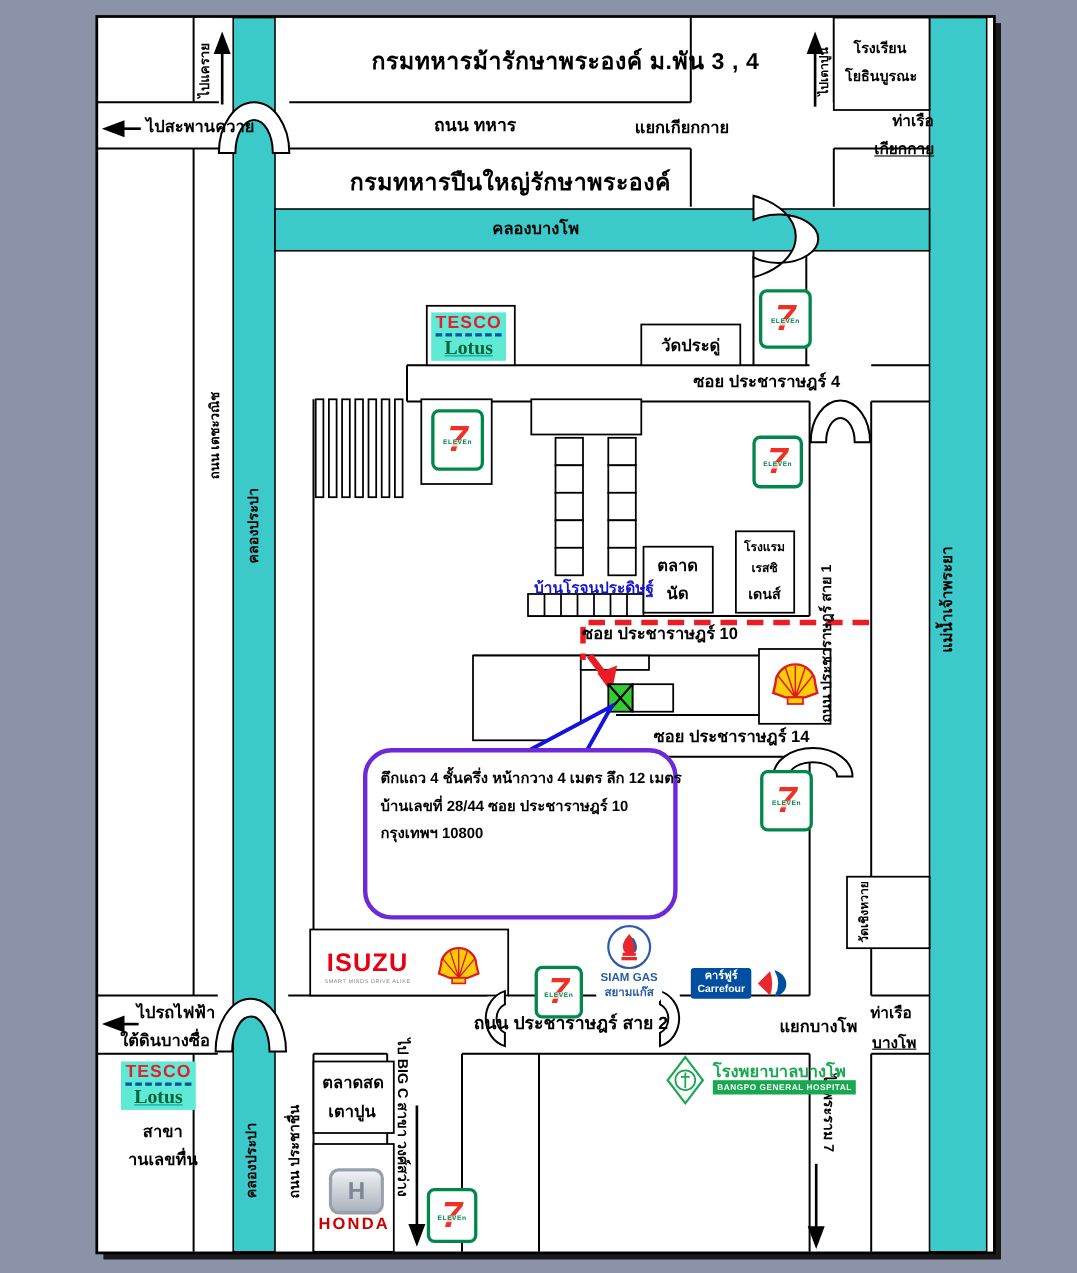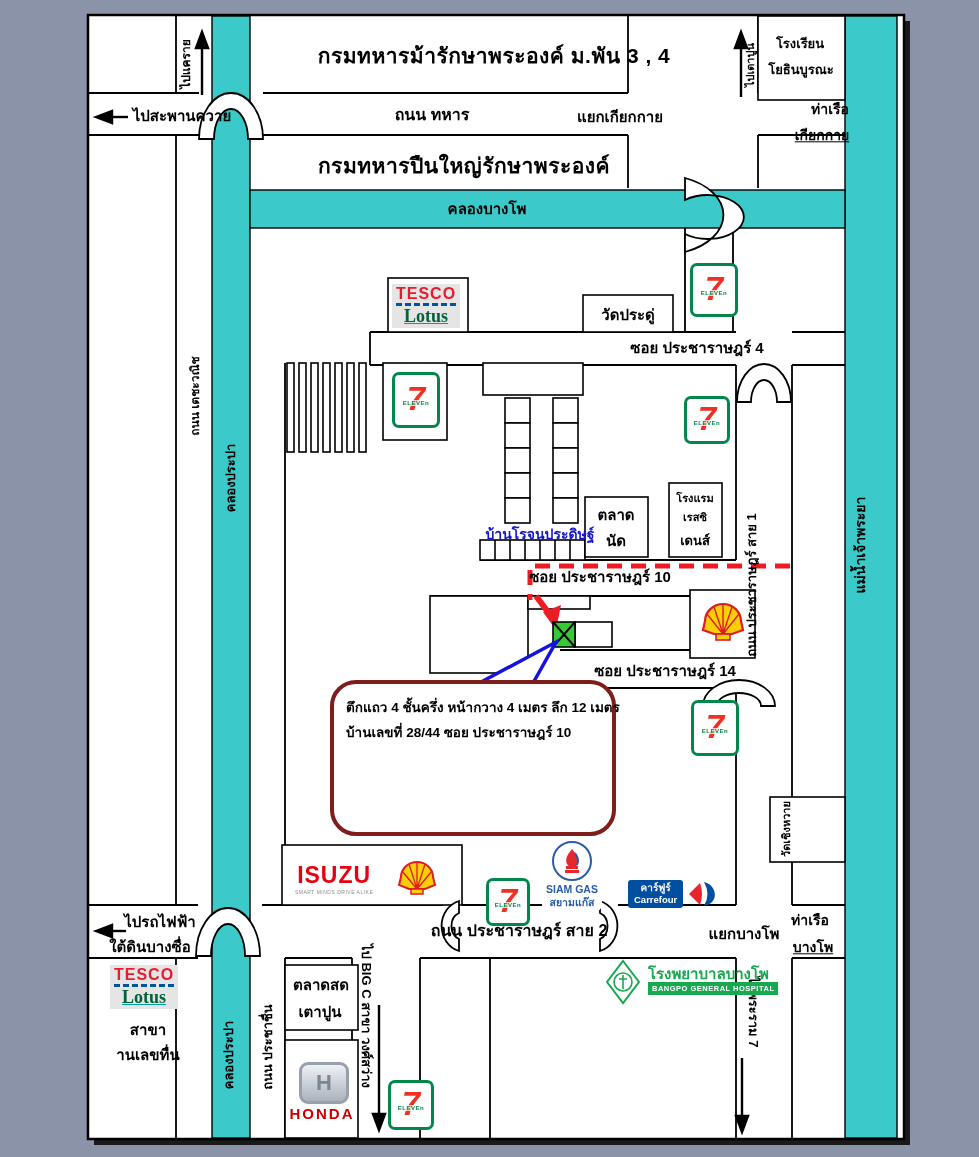--- a/index.html
+++ b/index.html
@@ -18,21 +18,21 @@
   .u{text-decoration:underline;}
   .blue{color:#1515cc;}
   .title{font-size:21px;letter-spacing:.5px;}
   
   .se{position:absolute;z-index:2;background:#fff;border:3px solid #018749;border-radius:7px;
       display:flex;align-items:center;justify-content:center;}
   .se .seven{color:#ee3124;font-weight:900;font-style:italic;font-size:33px;line-height:1;margin-top:-3px;}
   .se .eleven{position:absolute;top:56%;left:50%;transform:translate(-50%,-50%);
       color:#018749;font-size:6px;font-weight:bold;letter-spacing:.5px;background:rgba(255,255,255,.75);padding:0 1px;}
   
-  .tesco{position:absolute;z-index:2;text-align:center;background:#e5e5e5;padding:1px 4px;}
+  .tesco{position:absolute;z-index:2;text-align:center;background:#5eead4;padding:1px 4px;}
   .tesco .t{color:#e81c2e;font-weight:800;font-size:16px;letter-spacing:1px;line-height:1;
       border-bottom:3px dashed #00539f;display:inline-block;padding-bottom:1px;}
   .tesco .l{color:#00633a;font-weight:bold;font-size:18px;line-height:1.15;display:block;
       font-family:"Liberation Serif",serif;text-decoration:underline;text-decoration-color:#00a0a0;}
   
   .isuzu{position:absolute;z-index:2;text-align:center;}
   .isuzu .word{color:#e60012;font-weight:900;font-size:23px;letter-spacing:1px;line-height:1;}
   .isuzu .tag{color:#8a8a8a;font-size:5px;letter-spacing:.5px;display:block;margin-top:2px;}
   
   .hondaH{position:absolute;z-index:2;width:44px;height:36px;border:3px solid #98a0ab;border-radius:9px;
@@ -50,21 +50,21 @@
   .siam .en{color:#2a5caa;font-weight:bold;font-size:10.5px;display:block;line-height:1.2;}
   .siam .th{color:#2a5caa;font-weight:bold;font-size:10.5px;display:block;line-height:1.2;}
   .siam .ring{width:36px;height:36px;border:2.5px solid #2a5caa;border-radius:50%;
       margin:0 auto 2px auto;display:flex;align-items:center;justify-content:center;}
   
   .hosp-th{position:absolute;z-index:2;color:#18a850;font-weight:bold;font-size:15px;white-space:nowrap;}
   .hosp-en{position:absolute;z-index:2;background:#18a850;color:#fff;font-weight:bold;font-size:7.5px;
       padding:2px 4px;letter-spacing:.5px;white-space:nowrap;}
   
   .bubble{position:absolute;z-index:3;left:330px;top:680px;width:254px;height:126px;
-      background:#fff;border:4px solid #7f1d1d;border-radius:26px;padding:11px 12px;}
+      background:#fff;border:4px solid #6d28d9;border-radius:26px;padding:11px 12px;}
   .bubble div{font-size:13.5px;font-weight:bold;color:#000;line-height:25px;white-space:nowrap;}
 </style>
 </head>
 <body>
 
 <svg class="layer" width="979" height="1157">
 
   <rect x="94" y="21" width="816" height="1124" fill="#1a1a1a"></rect>
   <rect x="88" y="15" width="816" height="1124" fill="#ffffff" stroke="#000" stroke-width="2.5"></rect>
 
@@ -163,21 +163,21 @@
   </g>
 
   <g>
     <rect x="553" y="622" width="22" height="25" fill="#33cc33" stroke="#000" stroke-width="1.6"></rect>
     <path d="M553,622 L575,647 M575,622 L553,647" stroke="#000" stroke-width="2" fill="none"></path>
   </g>
 
   <polygon points="470,688 556,642 528,692" fill="#fff" stroke="#1313dd" stroke-width="3.5"></polygon>
 </svg>
 
-<div class="lbl title" style="left:494px;top:56px;">กรมทหารม้ารักษาพระองค์  ม.พัน 3 , 4</div>
+<div class="lbl title" style="left:514px;top:56px;">กรมทหารม้ารักษาพระองค์  ม.พัน 3 , 4</div>
 <div class="lbl title" style="left:464px;top:166px;">กรมทหารปืนใหญ่รักษาพระองค์</div>
 <div class="lbl" style="left:432px;top:115px;font-size:16px;">ถนน ทหาร</div>
 <div class="lbl" style="left:182px;top:116px;">ไปสะพานควาย</div>
 <div class="lbl rotccw" style="left:187px;top:64px;font-size:12px;">ไปแคราย</div>
 <div class="lbl rotccw" style="left:750px;top:65px;font-size:11px;">ไปเตาปูน</div>
 <div class="lbl" style="left:800px;top:44px;font-size:13px;">โรงเรียน</div>
 <div class="lbl" style="left:801px;top:70px;font-size:13px;">โยธินบูรณะ</div>
 <div class="lbl" style="left:620px;top:117px;">แยกเกียกกาย</div>
 <div class="lbl" style="left:830px;top:110px;font-size:14px;">ท่าเรือ</div>
 <div class="lbl u" style="left:822px;top:136px;font-size:14px;">เกียกกาย</div>
@@ -208,20 +208,21 @@
 <div class="lbl" style="left:148px;top:1030px;">สาขา</div>
 <div class="lbl" style="left:148px;top:1055px;">านเลขทื่น</div>
 <div class="lbl rotccw" style="left:268px;top:1047px;font-size:13px;">ถนน ประชาชื่น</div>
 <div class="lbl" style="left:321px;top:985px;">ตลาดสด</div>
 <div class="lbl" style="left:320px;top:1012px;">เตาปูน</div>
 <div class="lbl rotcw" style="left:366px;top:1016px;font-size:13px;">ไป BIG C สาขา วงศ์สว่าง</div>
 
 <div class="bubble">
   <div>ตึกแถว 4 ชั้นครึ่ง หน้ากวาง 4 เมตร ลึก 12 เมตร</div>
   <div>บ้านเลขที่ 28/44 ซอย ประชาราษฎร์ 10</div>
+  <div>กรุงเทพฯ 10800</div>
 </div>
 
 <div class="se" style="left:690px;top:263px;width:42px;height:48px;">
   <span class="seven">7</span>
   <span class="eleven">ELEVEn</span>
 </div>
 <div class="se" style="left:392px;top:372px;width:42px;height:50px;">
   <span class="seven">7</span>
   <span class="eleven">ELEVEn</span>
 </div>

